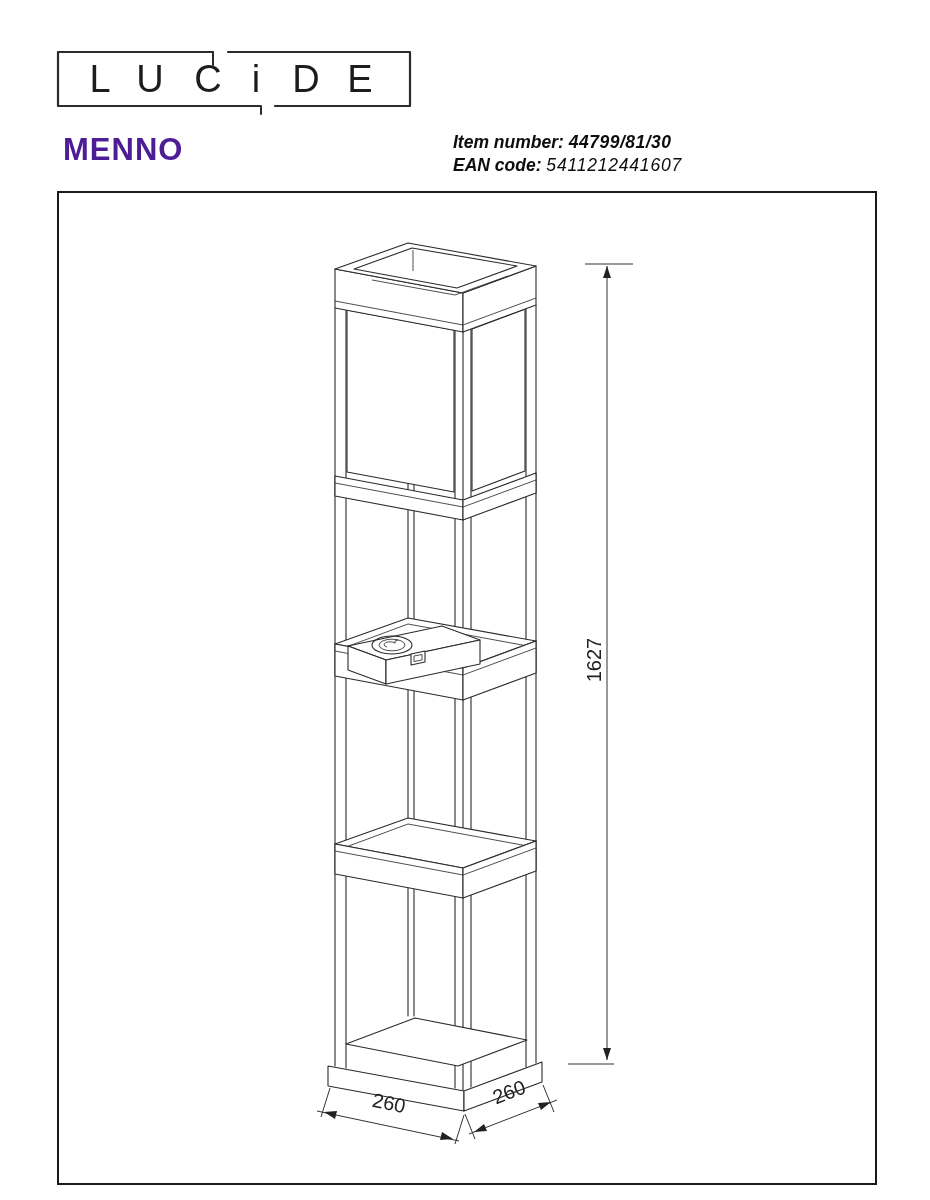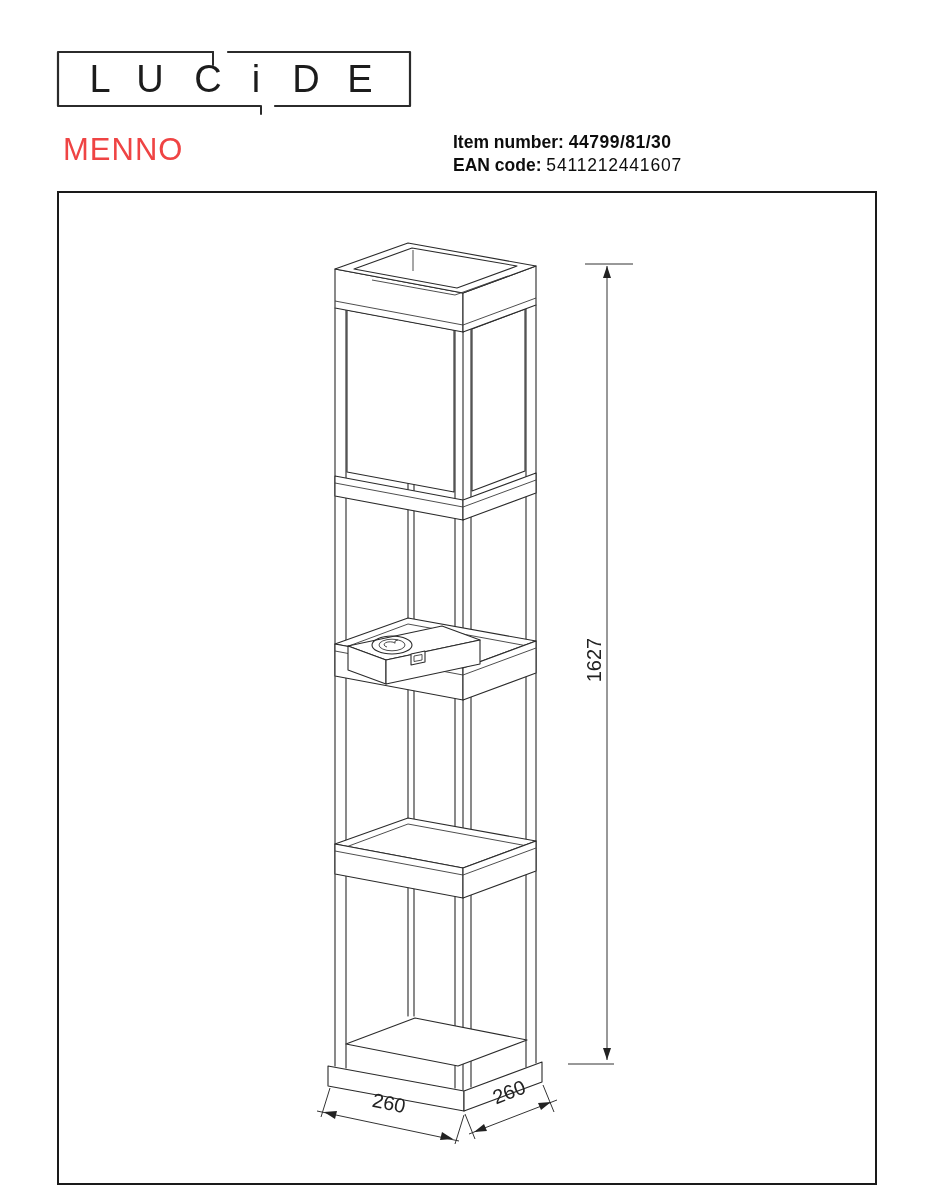--- a/index.html
+++ b/index.html
@@ -7,24 +7,24 @@
     position:relative;width:930px;height:1200px;background:#ffffff;overflow:hidden;
     font-family:"Liberation Sans", sans-serif;color:#111;
   }
   .abs{position:absolute;}
   .logo-wrap{left:55px;top:40px;width:380px;height:90px;}
   .page-title{
     left:0;top:54px;width:877px;text-align:right;
     font-size:16.5px;letter-spacing:0.4px;color:#151515;
   }
   .product-name{
-    left:63px;top:132px;font-size:31px;font-weight:normal;letter-spacing:1px;color:#ef4444;
+    left:63px;top:132px;font-size:31px;font-weight:bold;letter-spacing:1px;color:#4c1d95;
   }
   .meta{left:453px;top:131px;font-size:17.5px;line-height:23px;color:#0d0d0d;}
-  .meta .row{white-space:nowrap;}
+  .meta .row{white-space:nowrap;font-style:italic;}
   .meta .lbl{font-weight:bold;}
   .meta .val-bold{font-weight:bold;letter-spacing:0.5px;}
   .meta .val{font-weight:normal;letter-spacing:0.8px;text-align:center;}
   .frame{
     left:57px;top:191px;width:820px;height:994px;
     border:2.5px solid #1a1a1a;box-sizing:border-box;background:#fff;
   }
   svg{position:absolute;left:0;top:0;}
   .ln{fill:none;stroke:#2b2b2b;stroke-width:1.1;stroke-linejoin:round;stroke-linecap:round;}
   .wf{fill:#ffffff;stroke:#2b2b2b;stroke-width:1.1;stroke-linejoin:round;}

